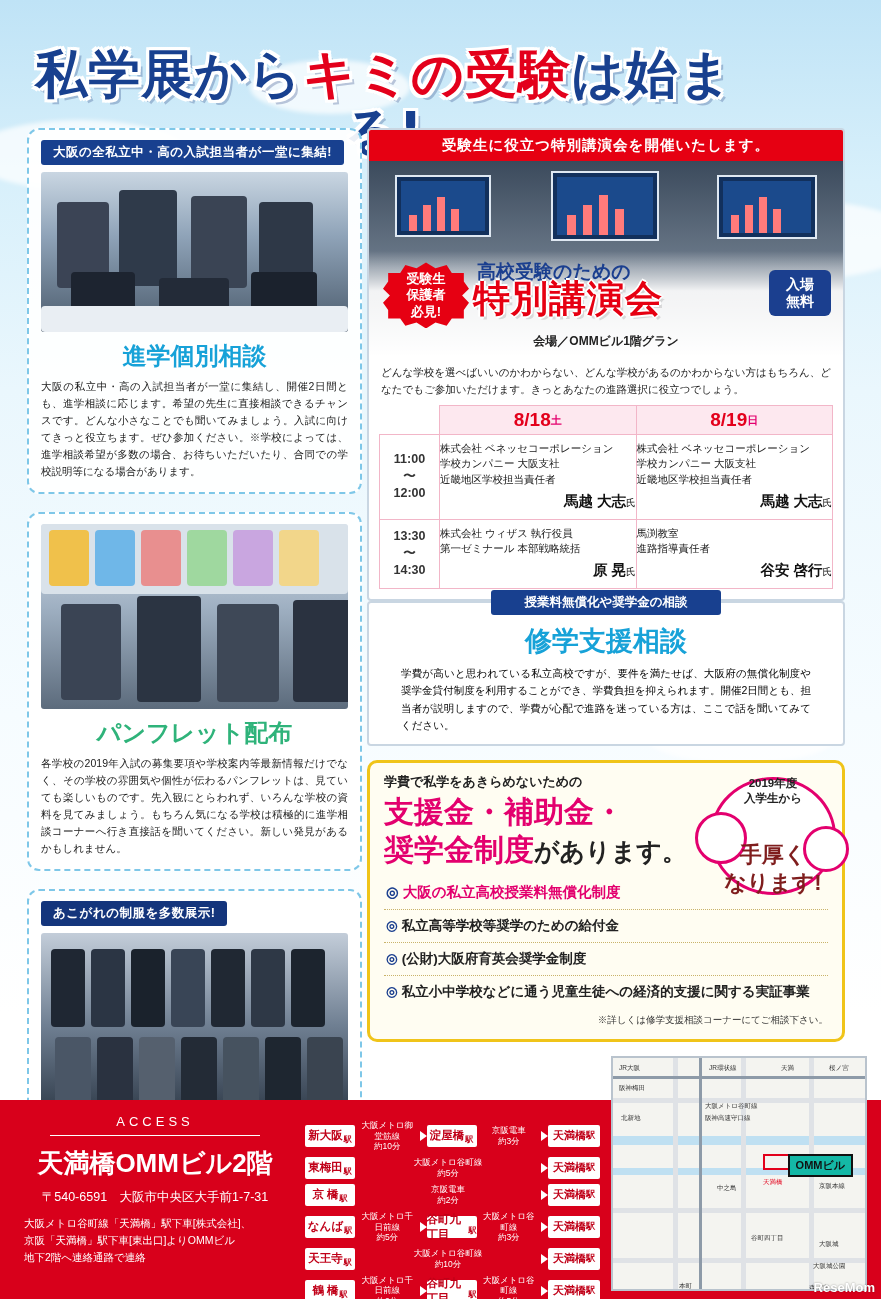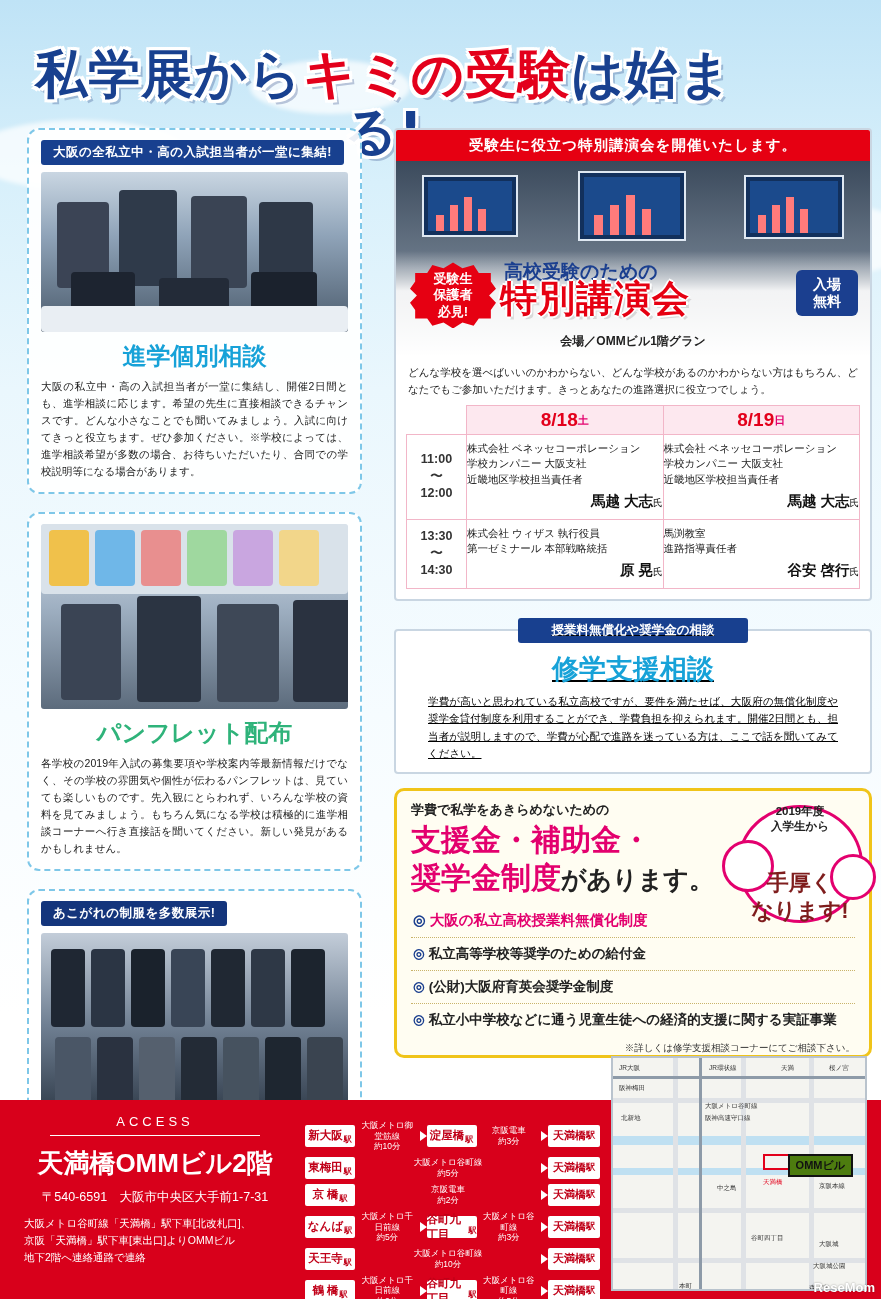--- a/index.html
+++ b/index.html
@@ -71,21 +71,21 @@
     color:#17a2d8; margin:8px 0 6px;
     text-shadow: 2px 0 0 #fff,-2px 0 0 #fff,0 2px 0 #fff,0 -2px 0 #fff;
   }
   .cap.green { color:#2fb37a; }
   .cap.blue2 { color:#2f9fd6; }
   .body-txt {
     font-size:10.5px; line-height:1.62; color:#1a1a1a; text-align:justify;
   }
 
   
-  .right-col { position:absolute; left:394px; top:128px; width:478px; }
+  .right-col { position:absolute; left:367px; top:128px; width:478px; }
 
   .lecture-box {
     border:2px solid #c9d6e2; border-radius:4px; background:#fff; padding:0;
     overflow:hidden;
   }
   .lecture-head {
     background:#e60012; color:#fff; font-size:14.5px; font-weight:bold;
     text-align:center; padding:6px 0; letter-spacing:1px;
   }
   .lecture-photo {
@@ -141,33 +141,33 @@
   .day-head .day-red { color:#e3001b; }
   .time-cell {
     width:60px; text-align:center; font-size:12.5px; font-weight:bold; color:#333;
     background:#fff; line-height:1.35; padding:6px 0;
   }
   .info-cell { padding:6px 0; font-size:10.5px; line-height:1.5; color:#1a1a1a; background:#fff; }
   .speaker { text-align:right; font-size:14.5px; font-weight:bold; color:#111; margin-top:3px; }
   .speaker small { font-size:9.5px; font-weight:normal; }
 
   
-  .support-box { margin-top:28px; border:2px solid #c9d6e2; border-radius:4px; background:#fff; padding:0 0 10px; position:relative;text-decoration:underline; }
+  .support-box { margin-top:0; border:2px solid #c9d6e2; border-radius:4px; background:#fff; padding:0 0 10px; position:relative; }
   .support-tag {
     display:block; width:230px; margin:-13px auto 0;
     background:#18408f; color:#fff; font-size:12.5px; font-weight:bold;
     text-align:center; padding:4px 0; border-radius:3px;
   }
   .support-title { text-align:center; font-size:27px; font-weight:bold; color:#17a2d8; margin:8px 0 6px; }
   .support-desc { font-size:10.5px; line-height:1.65; padding:0 32px; text-align:justify; }
 
   
   .grant-box {
     margin-top:14px; border:3px solid #f0c419; border-radius:10px;
-    background:#fffdf2; padding:10px 14px 0; position:relative;
+    background:#fffdf2; padding:10px 14px 12px; position:relative;
   }
   .grant-lead { font-size:13px; font-weight:bold; color:#222; }
   .grant-head { font-size:30px; font-weight:bold; color:#e3006e; line-height:1.25; margin:2px 0 0; }
   .grant-head .blk { color:#222; font-size:25px; }
   .grant-list { margin-top:8px; }
   .grant-item {
     font-size:13.5px; font-weight:bold; color:#222; padding:7px 2px;
     border-bottom:1px dotted #c9b36a;
   }
   .grant-item .mark { color:#1b3f8f; margin-right:4px; }
@@ -215,21 +215,21 @@
   
   .map-box {
     position:absolute; right:14px; bottom:8px; width:256px; height:235px;
     background:#fff; border:2px solid #b9c3cd; overflow:hidden;
   }
   .map-bg { position:absolute; inset:0; background:#f4f4f0; }
   .road { position:absolute; background:#dfe2e6; }
   .river { position:absolute; background:#bfe0f2; }
   .rail { position:absolute; background:#8d9aa8; }
   .omm-pin {
-    position:absolute; right:12px; top:96px; background:#4d7c0f; border:2px solid #111;
+    position:absolute; right:12px; top:96px; background:#14b8a6; border:2px solid #111;
     font-size:11px; font-weight:bold; padding:2px 6px; color:#111;
   }
   .map-red { position:absolute; border:2px solid #e3001b; }
   .map-lbl { position:absolute; font-size:6.5px; color:#333; white-space:nowrap; }
   .resemom {
     position:absolute; right:6px; bottom:4px; font-size:13px; font-weight:bold; color:#fff;
     text-shadow:0 0 2px rgba(0,0,0,.4);
   }
 </style>
 </head>
@@ -427,21 +427,21 @@
       <div class="grant-note">※詳しくは修学支援相談コーナーにてご相談下さい。</div>
     </div>
   </div>
 
   <div class="footer">
     <div class="access-left">
       <div class="access-word">ACCESS</div>
       <div class="access-line"></div>
       <div class="access-title">天満橋OMMビル2階</div>
       <div class="access-zip">〒540-6591　大阪市中央区大手前1-7-31</div>
-      <div class="access-note" style="white-space:pre-line">大阪メトロ谷町線「天満橋」駅下車[北改札口]、
+      <div class="access-note" style="white-space:pre-line">大阪メトロ谷町線「天満橋」駅下車[株式会社]、
 京阪「天満橋」駅下車[東出口]よりOMMビル
 地下2階へ連絡通路で連絡</div>
     </div>
 
     <div class="routes">
       <div class="route-row">
         <div class="stn">
             <span>新大阪</span>
             <small>駅</small>
           </div>

